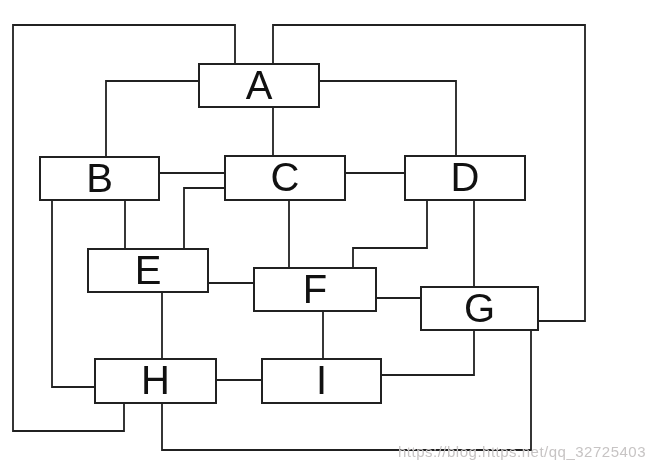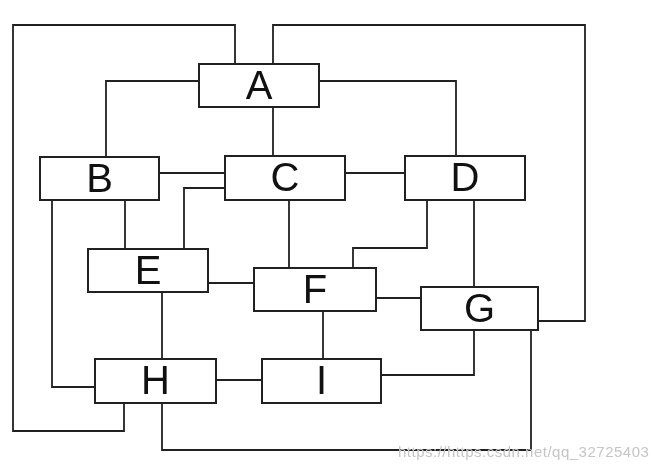--- a/index.html
+++ b/index.html
@@ -96,14 +96,14 @@
       <div class="node" style="left: 420px; top: 286px; width: 119px; height: 45px; border-color: rgb(33, 33, 33); background: rgb(255, 255, 255);">
         <span class="node-label" style="color: rgb(17, 17, 17);">G</span>
       </div>
       <div class="node" style="left: 94px; top: 358px; width: 123px; height: 46px; border-color: rgb(33, 33, 33); background: rgb(255, 255, 255);">
         <span class="node-label" style="color: rgb(17, 17, 17);">H</span>
       </div>
       <div class="node" style="left: 261px; top: 358px; width: 121px; height: 46px; border-color: rgb(33, 33, 33); background: rgb(255, 255, 255);">
         <span class="node-label" style="color: rgb(17, 17, 17);">I</span>
       </div>
     </div>
-  <div class="watermark" style="left: 398px; top: 443px; color: rgb(199, 196, 196);">https://https.csdn.net/qq_32725403</div>
+  <div class="watermark" style="left: 398px; top: 443px; color: rgb(199, 196, 196);">https://blog.https.net/qq_32725403</div>
 </div>
 
 </body></html>

